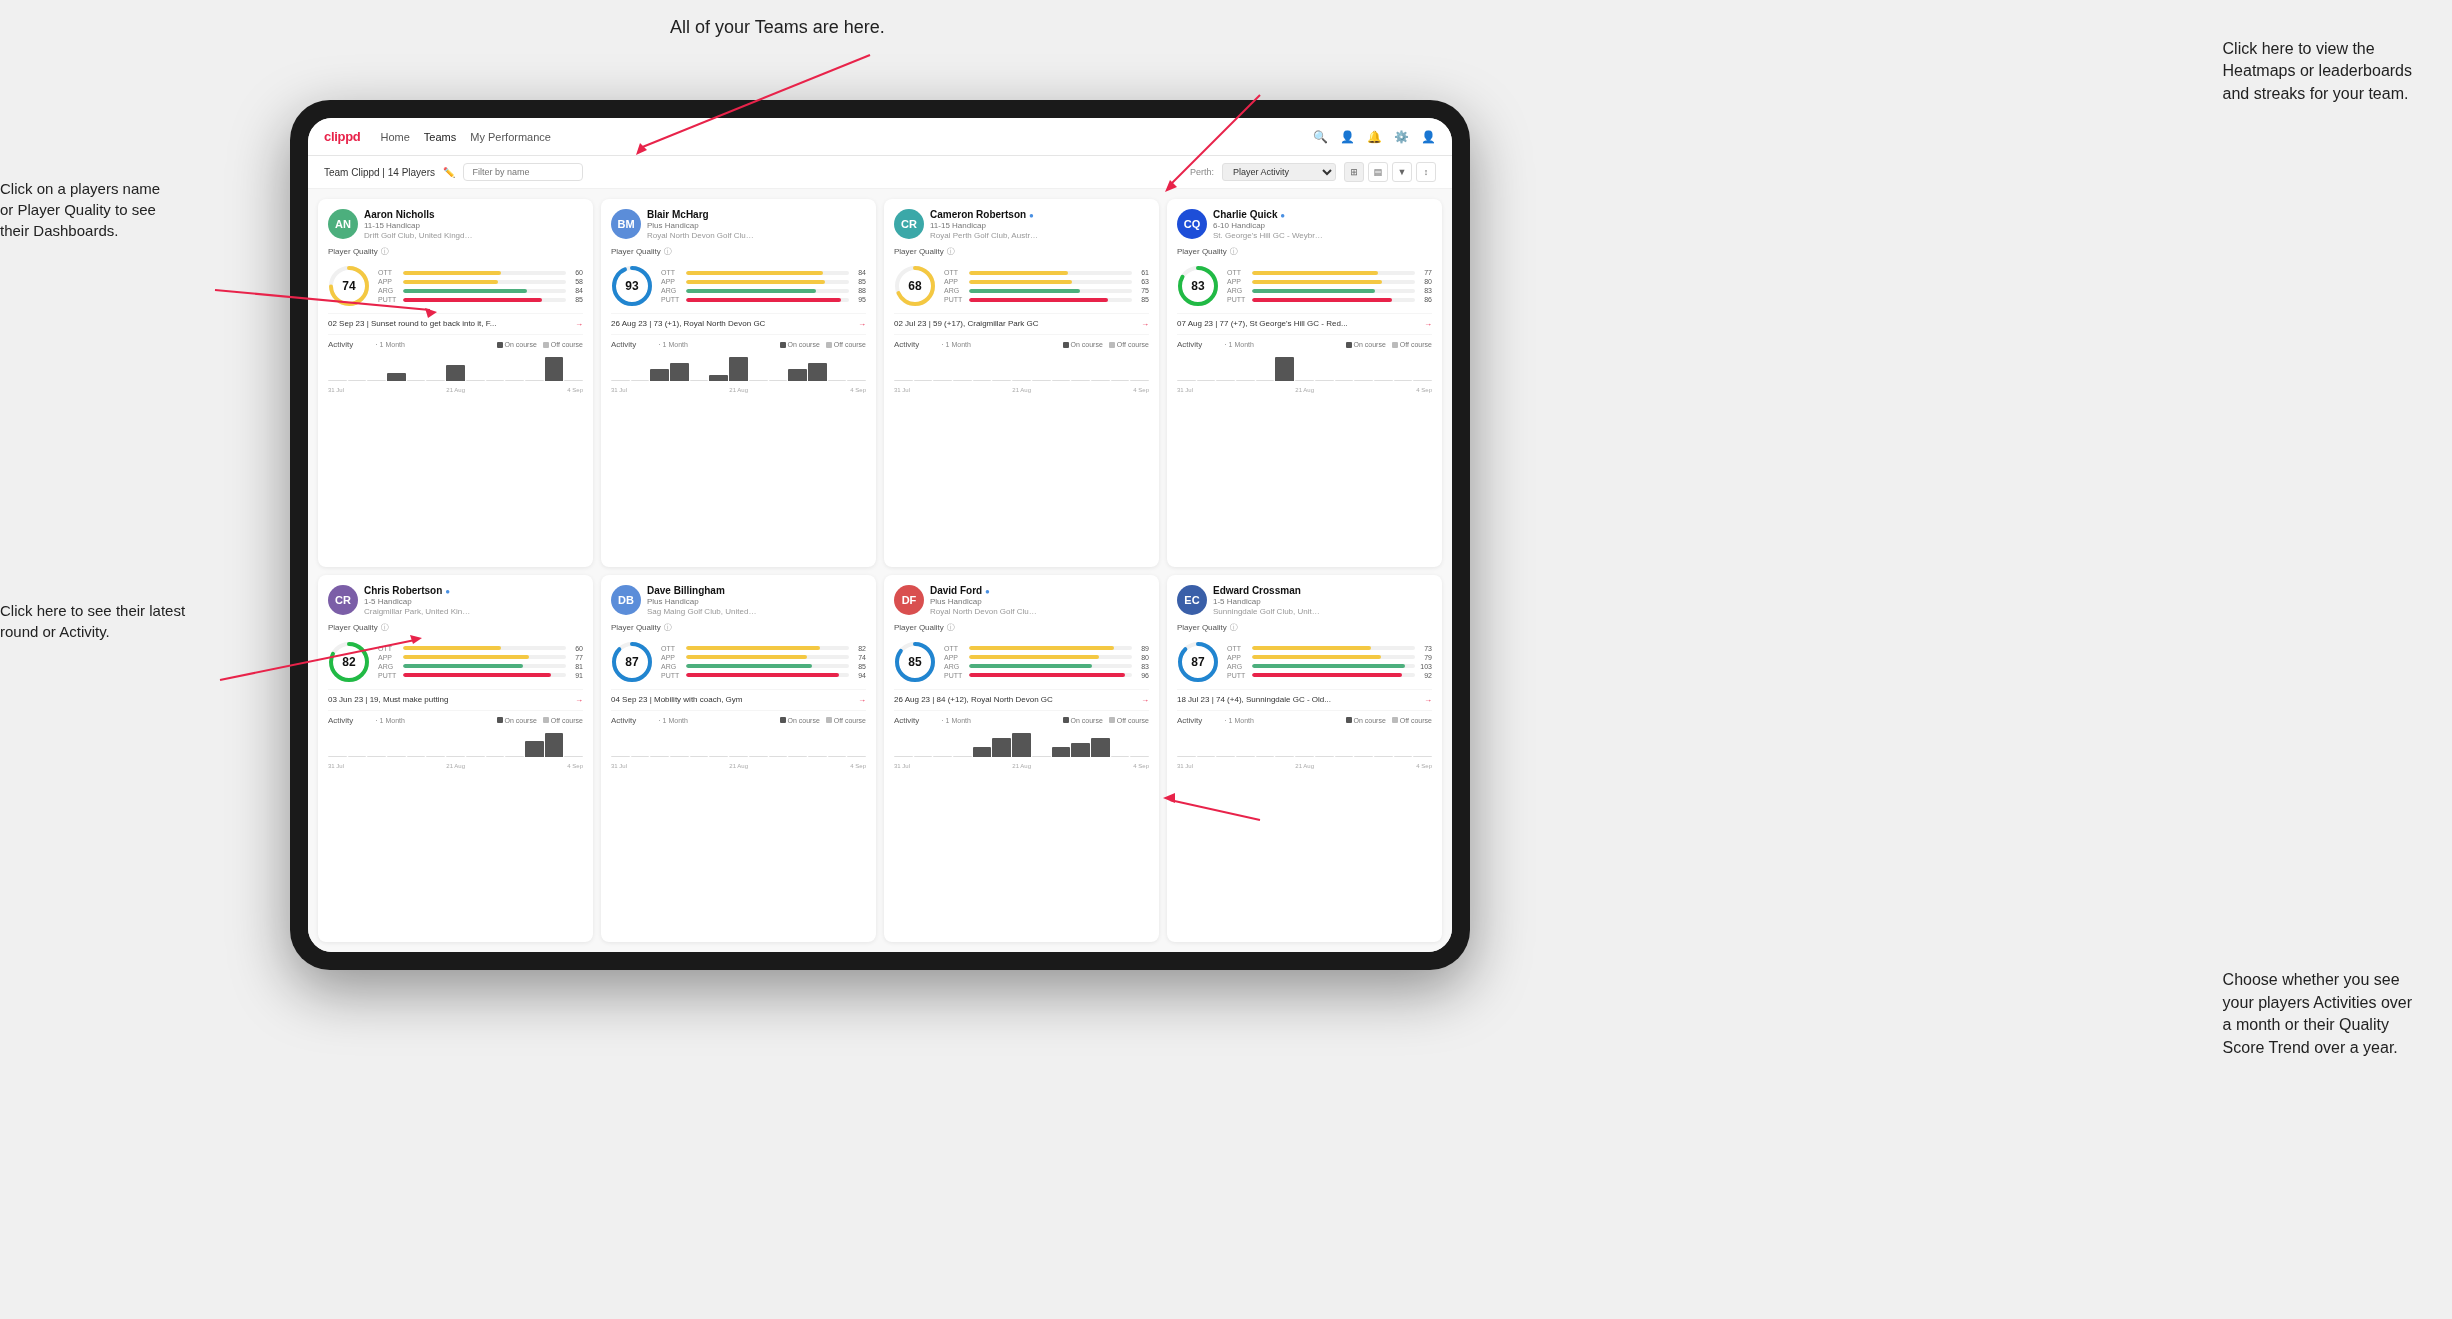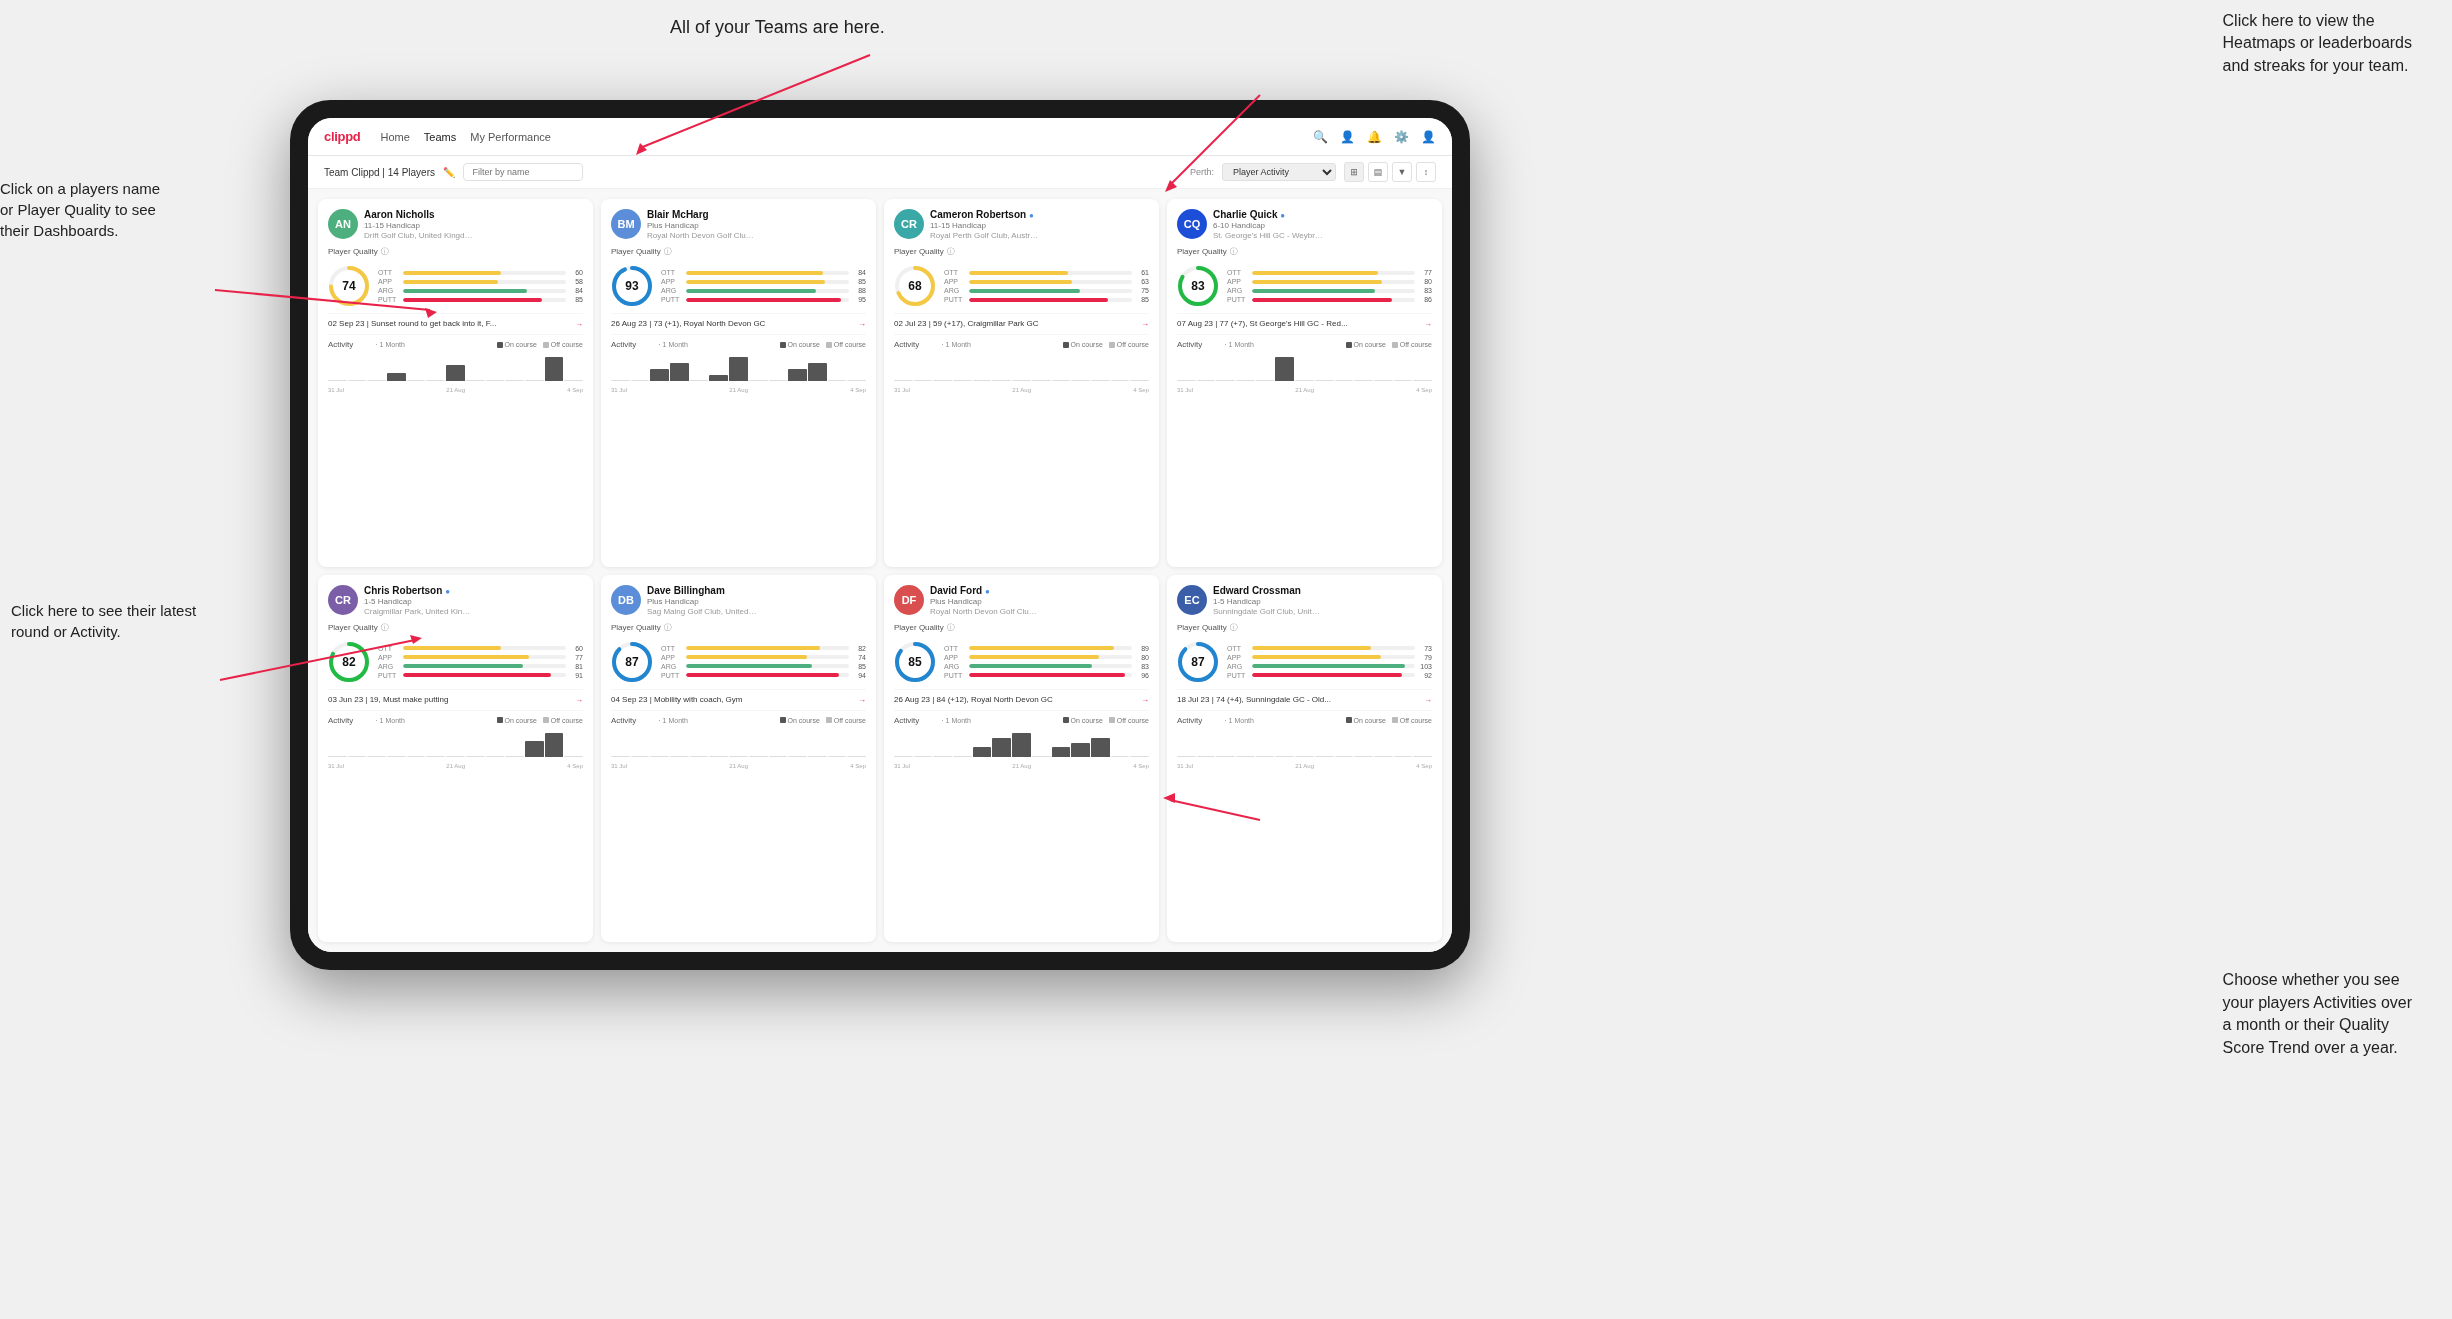--- a/index.html
+++ b/index.html
@@ -393,21 +393,21 @@
     
     .annot-players-name {
       top: 178px;
       left: 0px;
       font-size: 15px;
       font-weight: 400;
       max-width: 200px;
     }
     .annot-latest-round {
       top: 600px;
-      left: 11px;
+      left: 0px;
       font-size: 15px;
       font-weight: 400;
       max-width: 200px;
     }
     
     .annot-activities {
       bottom: 260px;
       right: 40px;
       font-size: 16px;
       font-weight: 400;
@@ -1230,21 +1230,21 @@
         </div>
       </div>
     </div>
   </div>
       </div>
 
   </div>
 </div>
 
 <div class="annotation annot-teams">All of your Teams are here.</div>
-<div class="annotation annot-heatmaps" style="white-space:pre-line;">Click here to view the
+<div class="annotation annot-heatmaps" style="white-space:pre-line;margin-top:28px;">Click here to view the
 Heatmaps or leaderboards
 and streaks for your team.</div>
 <div class="annotation annot-players-name" style="white-space:pre-line;">Click on a players name
 or Player Quality to see
 their Dashboards.</div>
 <div class="annotation annot-latest-round" style="white-space:pre-line;">Click here to see their latest
 round or Activity.</div>
 <div class="annotation annot-activities" style="white-space:pre-line;">Choose whether you see
 your players Activities over
 a month or their Quality

